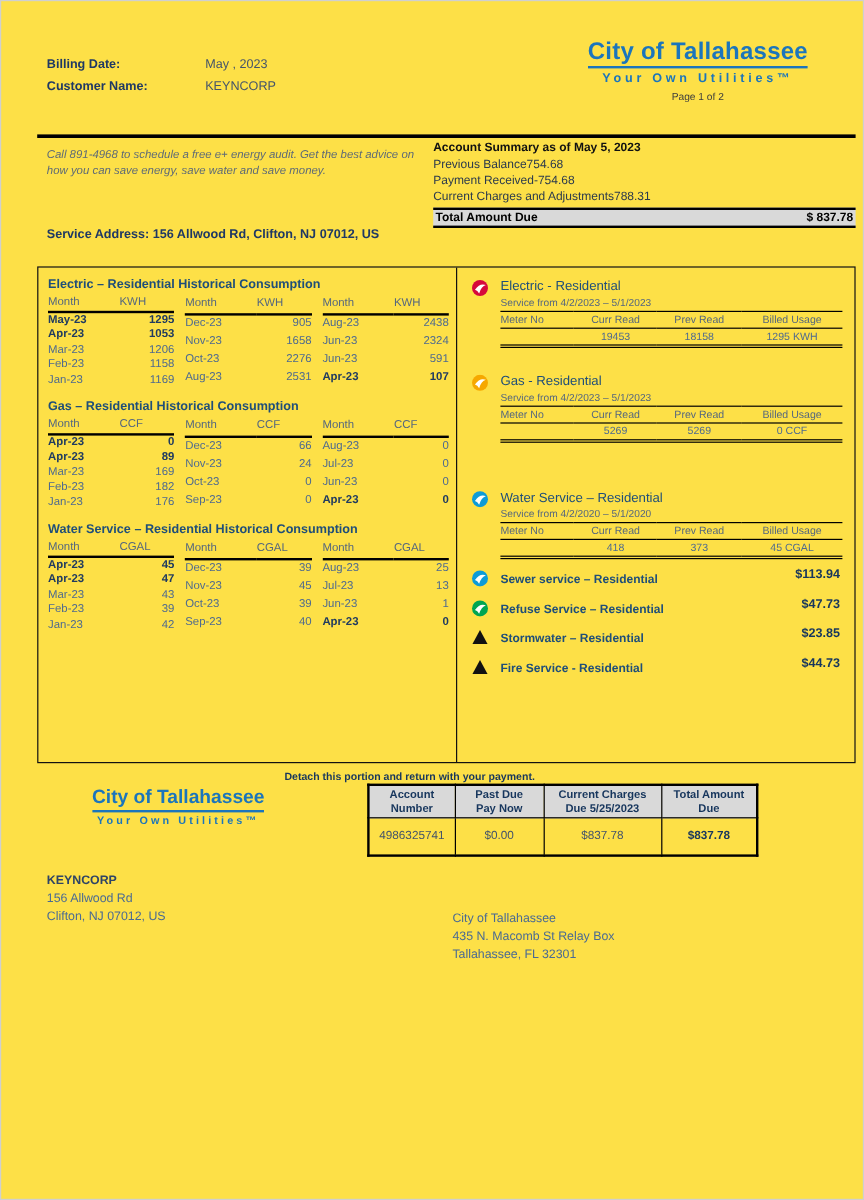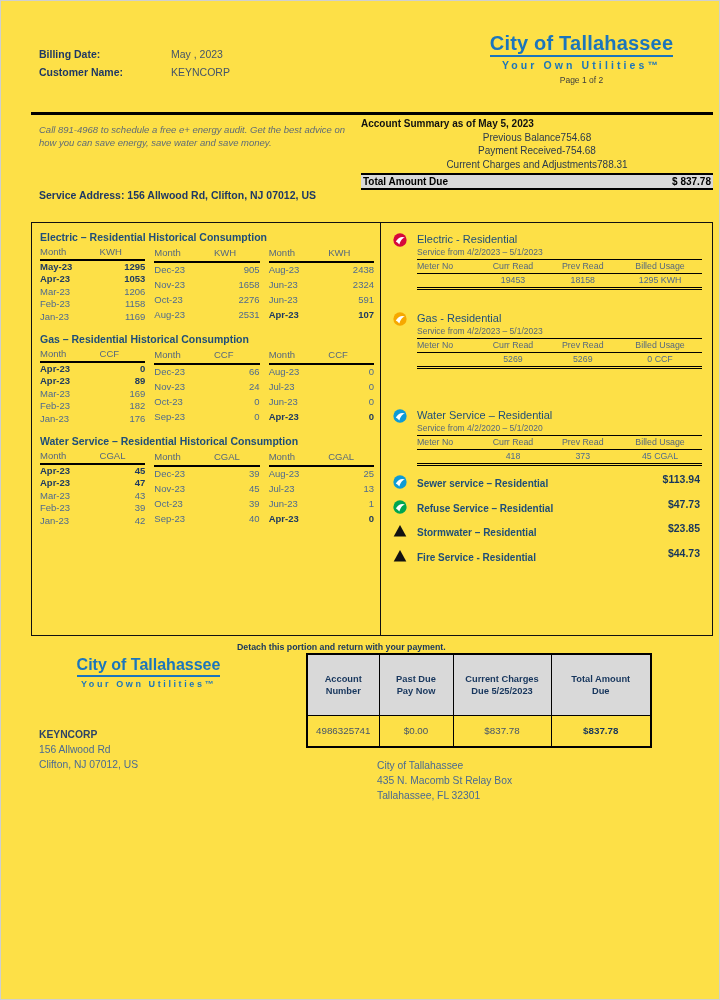--- a/index.html
+++ b/index.html
@@ -17,21 +17,21 @@
   .logo-name { display:inline-block; font-size:20px; font-weight:bold; color:#1b75bc; border-bottom:2.5px solid #1b75bc; padding-bottom:0; letter-spacing:0.2px; }
   .logo-tag { font-size:10.5px; font-weight:bold; color:#1b75bc; letter-spacing:3.1px; margin-top:2px; white-space:nowrap; }
   .page-label { font-size:8.5px; color:#3d3d3d; margin-top:4px; }
 
   .rule-top { position:absolute; left:30px; top:111px; width:682px; height:2.5px; background:#000; }
 
   .promo { position:absolute; left:38px; top:122px; width:315px; font-style:italic; font-size:9.5px; line-height:13px; color:#5f6b76; }
 
   .summary { position:absolute; left:360px; top:116px; width:352px; }
   .sum-title { font-weight:bold; font-size:10px; color:#111; line-height:13.5px; }
-  .sum-row { display:flex; justify-content:center; font-size:10px; color:#2b3a4d; line-height:13.5px; }
+  .sum-row { display:flex; justify-content:flex-start; font-size:10px; color:#2b3a4d; line-height:13.5px; }
   .sum-total { display:flex; justify-content:space-between; font-size:10px; font-weight:bold; color:#000;
                background:#d9d9d9; border-top:2px solid #000; border-bottom:2px solid #000; padding:1px 2px; margin-top:2px; }
 
   .service-address { position:absolute; left:38px; top:188px; font-size:10.5px; font-weight:bold; color:#1f3864; }
 
   
   .main-box { position:absolute; left:30px; top:221px; width:682px; height:414px; border:1.5px solid #111; }
   .col-left  { position:absolute; left:0; top:0; bottom:0; width:348px; padding:8px 6px 0 8px; }
   .col-right { position:absolute; left:348px; top:0; bottom:0; right:0; border-left:1.5px solid #111; }
 
@@ -69,24 +69,24 @@
   .charge-total .t-amt { font-size:10.5px; font-weight:bold; color:#17365d; padding-right:2px; }
 
   
   .detach { position:absolute; left:236px; top:641px; font-size:8.8px; font-weight:bold; color:#17365d; }
   .bottom-logo { position:absolute; left:50px; top:655px; width:195px; text-align:center; }
   .logo-name2 { display:inline-block; font-size:16px; font-weight:bold; color:#1b75bc; border-bottom:2px solid #1b75bc; padding-bottom:1px; }
   .logo-tag2 { font-size:9px; font-weight:bold; color:#1b75bc; letter-spacing:2.6px; margin-top:2px; white-space:nowrap; }
 
   .stub-table { position:absolute; left:305px; top:652px; border-collapse:collapse; border:2px solid #000; }
   .stub-table th { background:#d9d9d9; border:1.6px solid #000; font-size:9.3px; font-weight:bold; color:#17365d;
-                   padding:18px 3px; white-space:pre-line; line-height:12px; text-align:center; vertical-align:middle; }
+                   padding:1px 3px; white-space:pre-line; line-height:12px; text-align:center; vertical-align:middle; }
   .stub-table td { border:1.6px solid #000; font-size:9.8px; color:#44546a; text-align:center; height:31px; vertical-align:middle; }
   .stub-table td.b { font-weight:bold; color:#17365d; }
-  .stub-c1 { width:72px; } .stub-c2 { width:74px; } .stub-c3 { width:98px; } .stub-c4 { width:100px; }
+  .stub-c1 { width:72px; } .stub-c2 { width:74px; } .stub-c3 { width:98px; } .stub-c4 { width:80px; }
 
   .cust-addr { position:absolute; left:38px; top:726px; font-size:10.3px; line-height:15px; color:#4a6a93; }
   .cust-addr .first { font-weight:bold; color:#2e4466; }
   .util-addr { position:absolute; left:376px; top:757px; font-size:10.3px; line-height:15px; color:#4a6a93; }
 </style>
 </head>
 <body>
 
 <div class="page">
 

